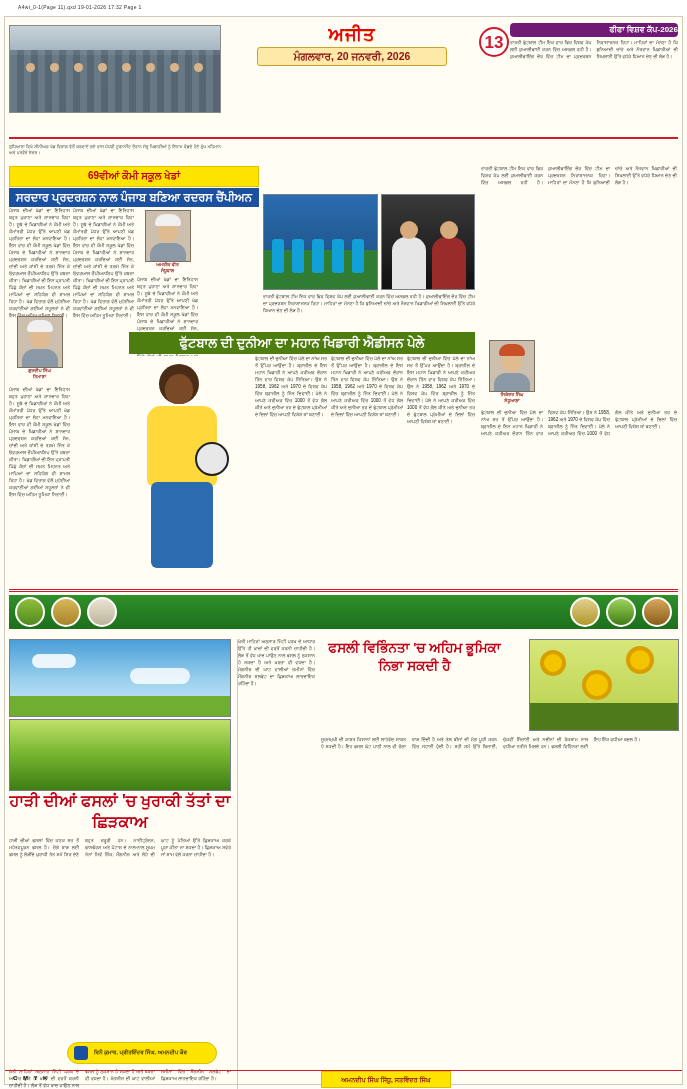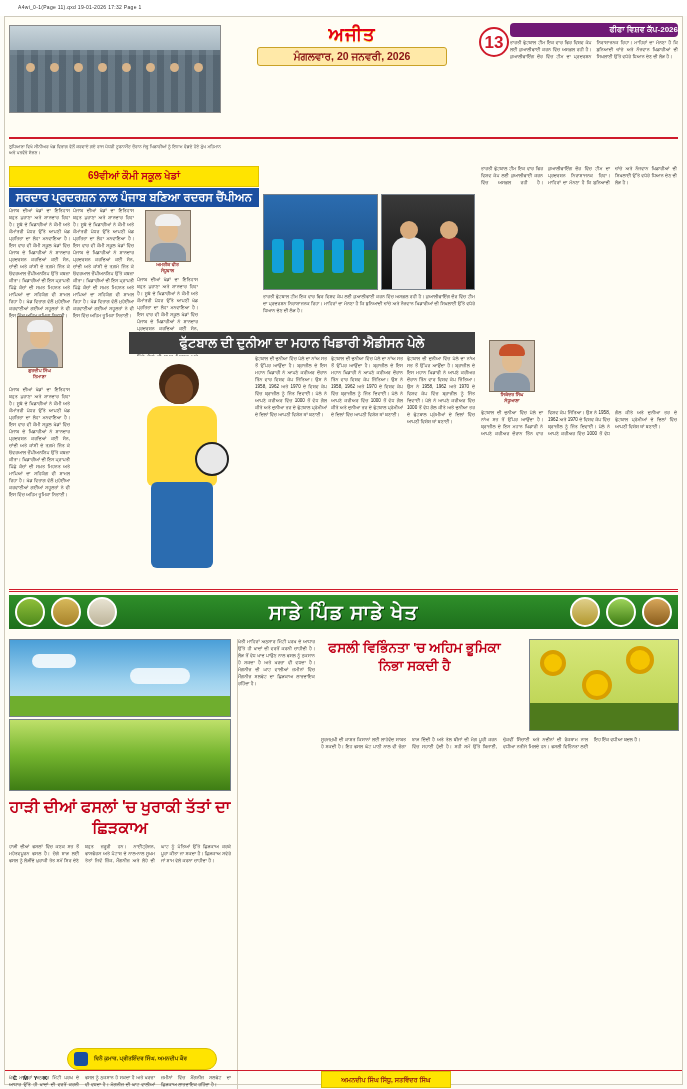--- a/index.html
+++ b/index.html
@@ -205,21 +205,21 @@
     background: #8b98a6; border-radius: 12px 12px 0 0;
   }
   .cap-center {
     font-size: 4.6px; text-align: center; font-weight: bold; color: #8a1414;
     line-height: 1.4;
   }
   .photo {
     background: #9aa7b1; border: 1px solid #77808a; position: relative; overflow: hidden;
   }
   .pele-band {
-    background: #404040; color: #fff; font-weight: bold; font-size: 13px;
+    background: #4d7c0f; color: #fff; font-weight: bold; font-size: 13px;
     text-align: center; padding: 3px 0;
   }
   
   .sec2 { position: relative; margin: 0 4px; }
   .green-band {
     position: relative;
     height: 34px;
     background: linear-gradient(#2f8f2a,#1d6f1c);
     margin-top: 3px;
     display: flex; align-items: center; justify-content: center;
@@ -386,34 +386,33 @@
 
       <div style="position:absolute;left:472px;top:268px;width:196px;height:166px;column-count:3;column-gap:5px;" class="col-text">ਫੁੱਟਬਾਲ ਦੀ ਦੁਨੀਆ ਵਿੱਚ ਪੇਲੇ ਦਾ ਨਾਂਅ ਸਭ ਤੋਂ ਉੱਪਰ ਆਉਂਦਾ ਹੈ। ਬ੍ਰਾਜ਼ੀਲ ਦੇ ਇਸ ਮਹਾਨ ਖਿਡਾਰੀ ਨੇ ਆਪਣੇ ਕਰੀਅਰ ਦੌਰਾਨ ਤਿੰਨ ਵਾਰ ਵਿਸ਼ਵ ਕੱਪ ਜਿੱਤਿਆ। ਉਸ ਨੇ 1958, 1962 ਅਤੇ 1970 ਦੇ ਵਿਸ਼ਵ ਕੱਪ ਵਿੱਚ ਬ੍ਰਾਜ਼ੀਲ ਨੂੰ ਜਿੱਤ ਦਿਵਾਈ। ਪੇਲੇ ਨੇ ਆਪਣੇ ਕਰੀਅਰ ਵਿੱਚ 1000 ਤੋਂ ਵੱਧ ਗੋਲ ਕੀਤੇ ਅਤੇ ਦੁਨੀਆ ਭਰ ਦੇ ਫੁੱਟਬਾਲ ਪ੍ਰੇਮੀਆਂ ਦੇ ਦਿਲਾਂ ਵਿੱਚ ਆਪਣੀ ਵਿਸ਼ੇਸ਼ ਥਾਂ ਬਣਾਈ।</div>
     </div>
 
     <div class="sec2">
 
       <div class="green-band">
         <div class="gb-thumb" style="left:6px;background:linear-gradient(#8fbf3a,#4e8a1c);"></div>
         <div class="gb-thumb" style="left:42px;background:linear-gradient(#d7b85a,#a8832a);"></div>
         <div class="gb-thumb" style="left:78px;background:linear-gradient(#e8e3d2,#bdb49a);"></div>
-        <div class="t">ਸਾਡੇ ਪਿੰਡ ਸਾਡੇ ਖੇਤ</div>
         <div class="gb-thumb" style="right:78px;background:linear-gradient(#e0cf8a,#b2982f);"></div>
         <div class="gb-thumb" style="right:42px;background:linear-gradient(#9dd35a,#3f7d14);"></div>
         <div class="gb-thumb" style="right:6px;background:linear-gradient(#d7a65a,#8a5d1c);"></div>
       </div>
 
       <div style="position:absolute;left:0;top:44px;width:222px;">
         <div class="photo sky-img" style="height:78px;">
           <div style="position:absolute;bottom:0;left:0;right:0;height:26%;background:#6fae2e;"></div>
           <div style="position:absolute;top:14px;left:22px;width:44px;height:14px;border-radius:9px;background:#fff;opacity:.85;"></div>
           <div style="position:absolute;top:28px;left:120px;width:60px;height:16px;border-radius:9px;background:#fff;opacity:.8;"></div>
         </div>
         <div class="photo field-img" style="height:72px;margin-top:2px;"></div>
-        <div class="headline-red-big" style="margin-top:6px;white-space:pre-line;">ਹਾੜੀ ਦੀਆਂ ਫਸਲਾਂ 'ਚ ਖੁਰਾਕੀ ਤੱਤਾਂ ਦਾ ਛਿੜਕਾਅ</div>
+        <div class="headline-red-big" style="white-space:pre-line;">ਹਾੜੀ ਦੀਆਂ ਫਸਲਾਂ 'ਚ ਖੁਰਾਕੀ ਤੱਤਾਂ ਦਾ ਛਿੜਕਾਅ</div>
         <div class="col-text" style="margin-top:5px;height:200px;column-count:3;column-gap:6px;">ਹਾੜੀ ਦੀਆਂ ਫਸਲਾਂ ਵਿੱਚ ਕਣਕ ਸਭ ਤੋਂ ਮਹੱਤਵਪੂਰਨ ਫਸਲ ਹੈ। ਚੰਗੇ ਝਾੜ ਲਈ ਫਸਲ ਨੂੰ ਲੋੜੀਂਦੇ ਖੁਰਾਕੀ ਤੱਤ ਸਮੇਂ ਸਿਰ ਦੇਣੇ ਬਹੁਤ ਜ਼ਰੂਰੀ ਹਨ। ਨਾਈਟ੍ਰੋਜਨ, ਫਾਸਫੋਰਸ ਅਤੇ ਪੋਟਾਸ਼ ਦੇ ਨਾਲ-ਨਾਲ ਸੂਖਮ ਤੱਤਾਂ ਜਿਵੇਂ ਜ਼ਿੰਕ, ਮੈਂਗਨੀਜ਼ ਅਤੇ ਲੋਹੇ ਦੀ ਘਾਟ ਨੂੰ ਪੱਤਿਆਂ ਉੱਤੇ ਛਿੜਕਾਅ ਕਰਕੇ ਪੂਰਾ ਕੀਤਾ ਜਾ ਸਕਦਾ ਹੈ। ਛਿੜਕਾਅ ਸਵੇਰੇ ਜਾਂ ਸ਼ਾਮ ਵੇਲੇ ਕਰਨਾ ਚਾਹੀਦਾ ਹੈ।</div>
         <div class="round-byline" style="margin-top:4px;width:150px;margin-left:58px;">
           <span class="dot"></span>
           <span>ਵਿਨੈ ਕੁਮਾਰ, ਪ੍ਰੀਤਇੰਦਰ ਸਿੰਘ, ਅਮਨਦੀਪ ਕੌਰ</span>
         </div>
         <div class="col-text" style="margin-top:5px;height:150px;column-count:3;column-gap:6px;">ਖੇਤੀ ਮਾਹਿਰਾਂ ਅਨੁਸਾਰ ਮਿੱਟੀ ਪਰਖ ਦੇ ਆਧਾਰ ਉੱਤੇ ਹੀ ਖਾਦਾਂ ਦੀ ਵਰਤੋਂ ਕਰਨੀ ਚਾਹੀਦੀ ਹੈ। ਲੋੜ ਤੋਂ ਵੱਧ ਖਾਦ ਪਾਉਣ ਨਾਲ ਫਸਲ ਨੂੰ ਨੁਕਸਾਨ ਹੋ ਸਕਦਾ ਹੈ ਅਤੇ ਖਰਚਾ ਵੀ ਵਧਦਾ ਹੈ। ਮੰਗਨੀਜ਼ ਦੀ ਘਾਟ ਵਾਲੀਆਂ ਜ਼ਮੀਨਾਂ ਵਿੱਚ ਮੈਂਗਨੀਜ਼ ਸਲਫੇਟ ਦਾ ਛਿੜਕਾਅ ਲਾਭਦਾਇਕ ਰਹਿੰਦਾ ਹੈ।</div>
       </div>
 
       <div style="position:absolute;left:228px;top:44px;width:78px;height:600px;" class="col-text vline">ਖੇਤੀ ਮਾਹਿਰਾਂ ਅਨੁਸਾਰ ਮਿੱਟੀ ਪਰਖ ਦੇ ਆਧਾਰ ਉੱਤੇ ਹੀ ਖਾਦਾਂ ਦੀ ਵਰਤੋਂ ਕਰਨੀ ਚਾਹੀਦੀ ਹੈ। ਲੋੜ ਤੋਂ ਵੱਧ ਖਾਦ ਪਾਉਣ ਨਾਲ ਫਸਲ ਨੂੰ ਨੁਕਸਾਨ ਹੋ ਸਕਦਾ ਹੈ ਅਤੇ ਖਰਚਾ ਵੀ ਵਧਦਾ ਹੈ। ਮੰਗਨੀਜ਼ ਦੀ ਘਾਟ ਵਾਲੀਆਂ ਜ਼ਮੀਨਾਂ ਵਿੱਚ ਮੈਂਗਨੀਜ਼ ਸਲਫੇਟ ਦਾ ਛਿੜਕਾਅ ਲਾਭਦਾਇਕ ਰਹਿੰਦਾ ਹੈ।</div>
 

